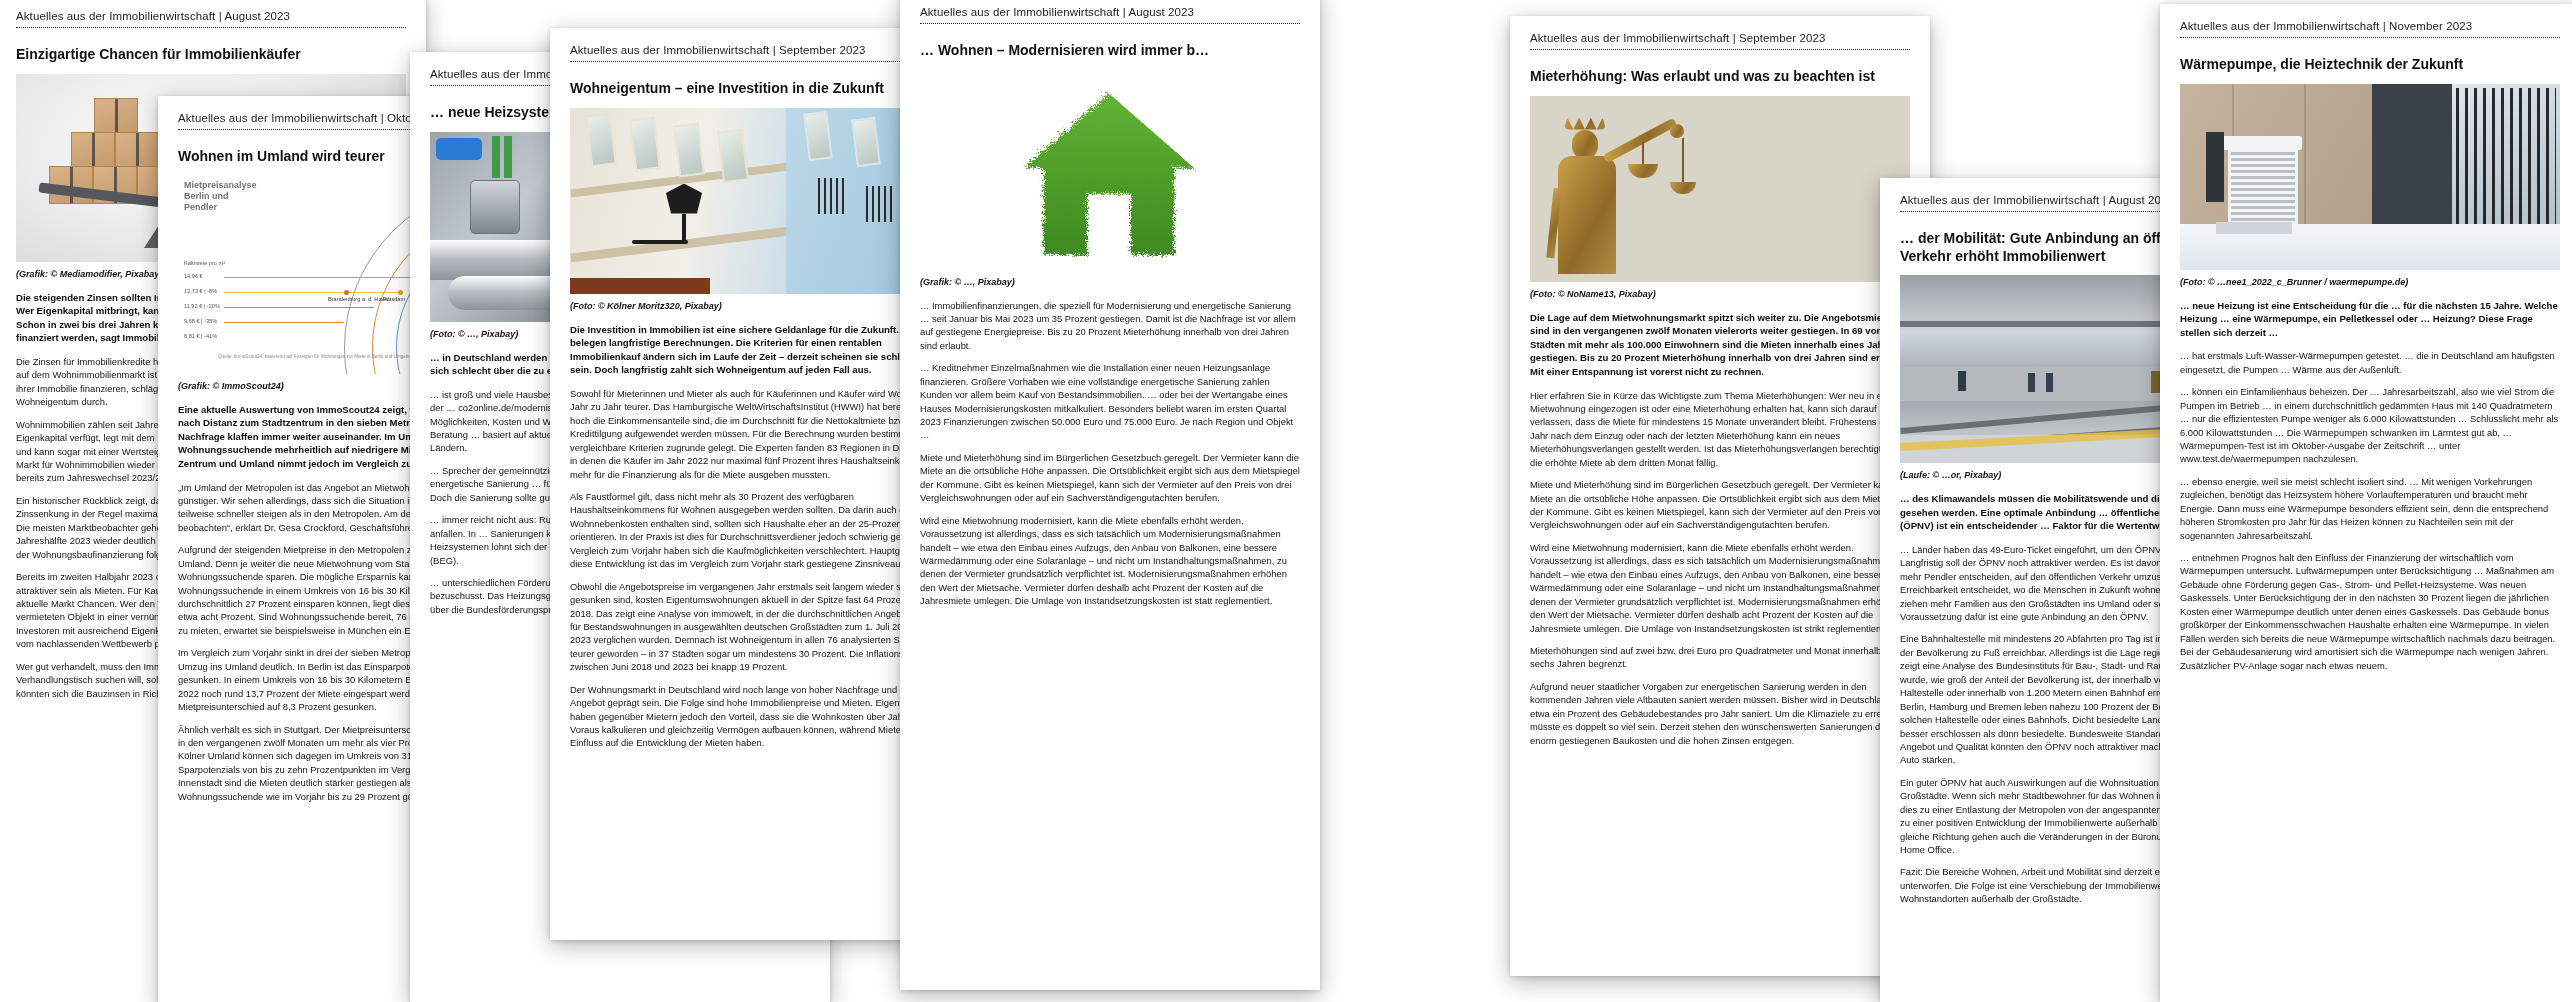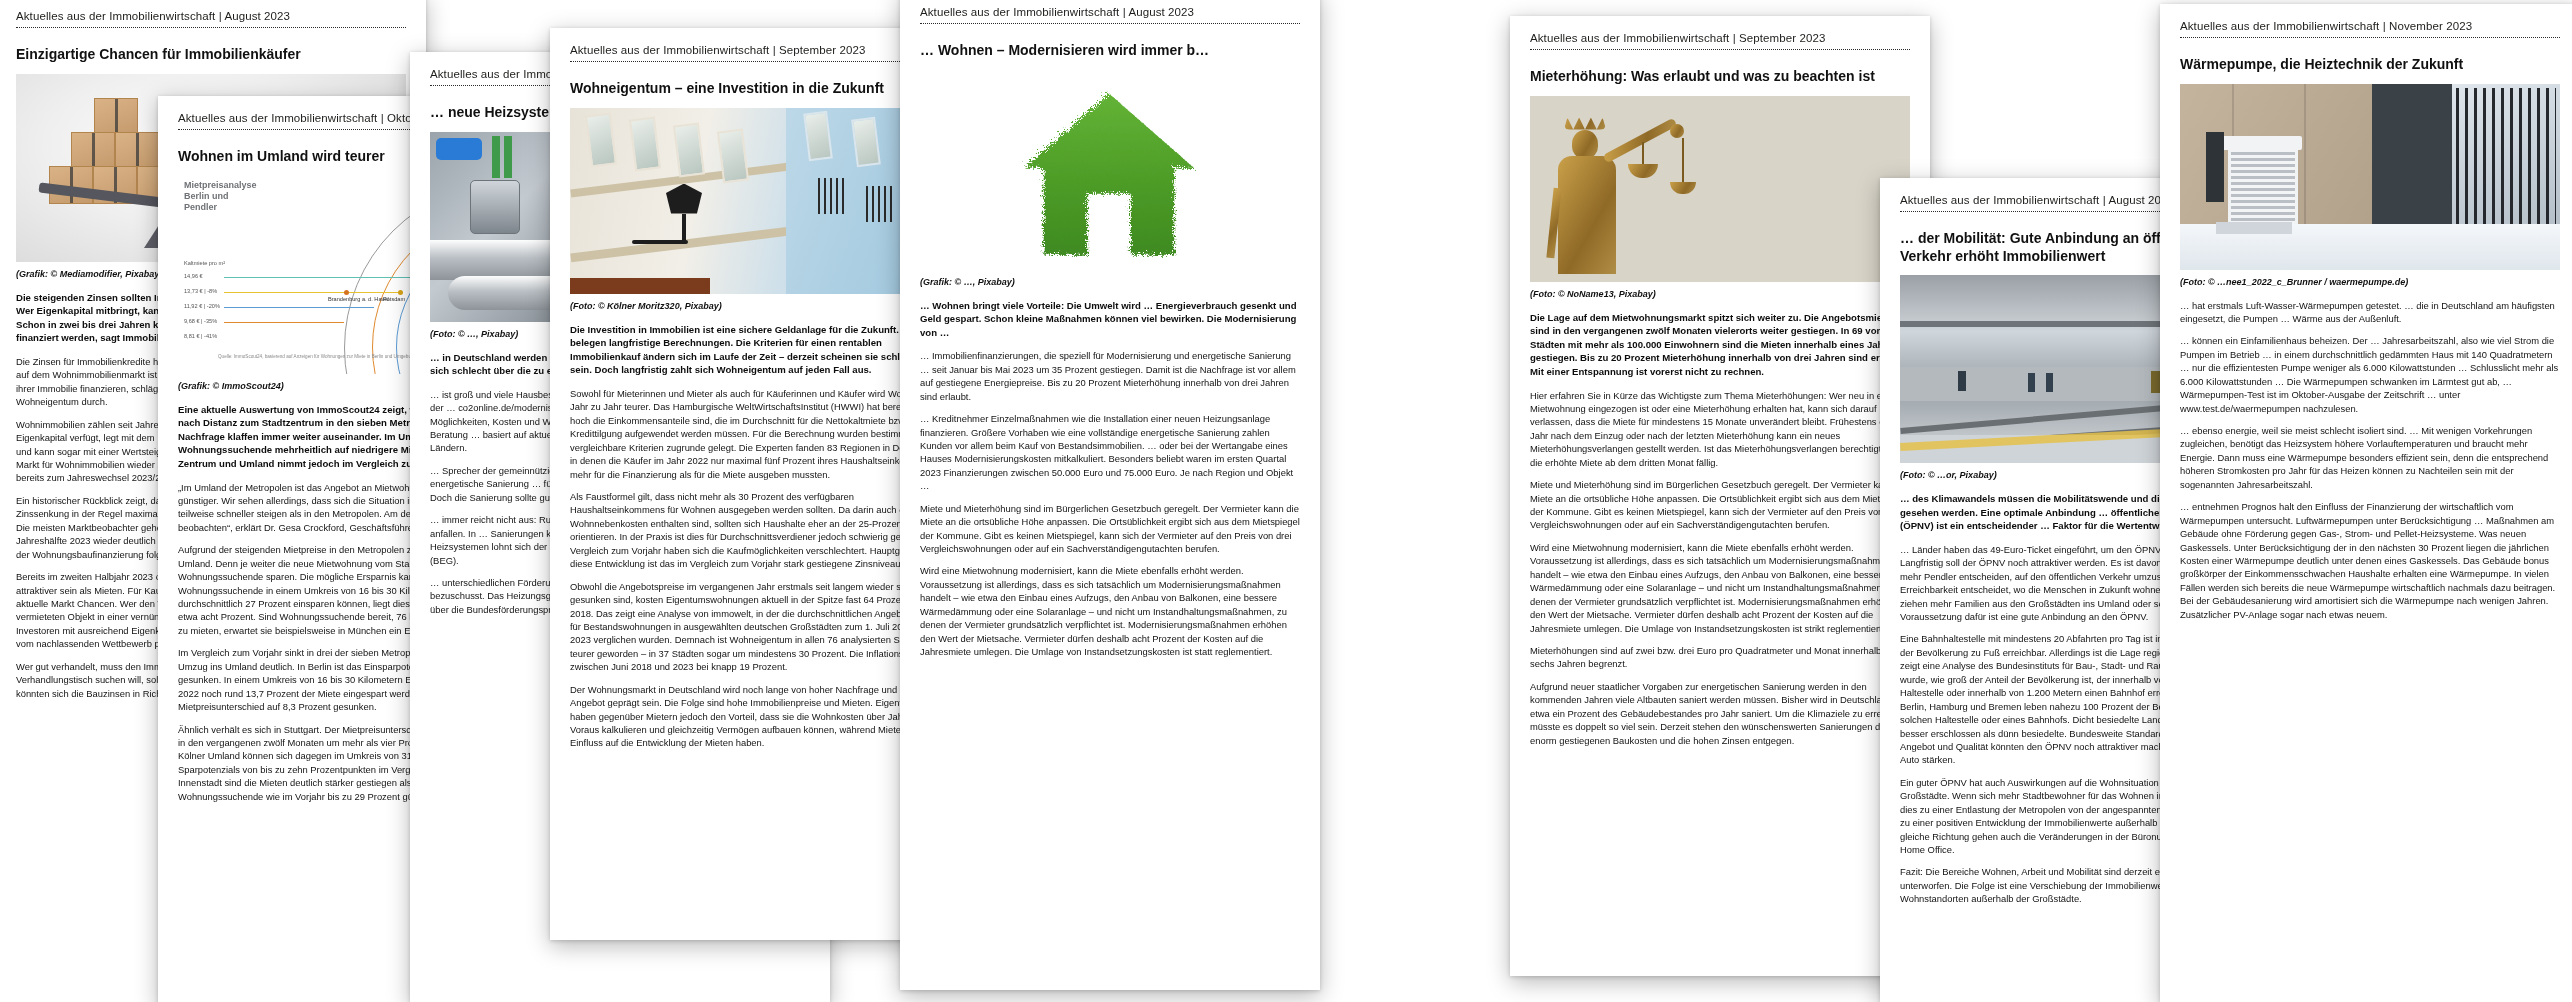--- a/index.html
+++ b/index.html
@@ -243,21 +243,20 @@
                 <feTurbulence baseFrequency="0.55" numOctaves="3" result="t"></feTurbulence>
               <feDisplacementMap in="SourceGraphic" in2="t" scale="9"></feDisplacementMap>
               </filter>
           </defs>
           <g filter="url(#fuzz)">
             <path d="M100 18 L178 86 L160 86 L160 166 L120 166 L120 110 L80 110 L80 166 L40 166 L40 86 L22 86 Z" fill="url(#gg)"></path>
           </g>
         </svg>
       </div>
       <div class="caption">(Grafik: © …, Pixabay)</div>
-      <div class="lead">… Wohnen bringt viele Vorteile: Die Umwelt wird … Energieverbrauch gesenkt und Geld gespart. Schon kleine Maßnahmen können viel bewirken. Die Modernisierung von …</div>
       <div class="body">
         <p>… Immobilienfinanzierungen, die speziell für Modernisierung und energetische Sanierung … seit Januar bis Mai 2023 um 35 Prozent gestiegen. Damit ist die Nachfrage ist vor allem auf gestiegene Energiepreise. Bis zu 20 Prozent Mieterhöhung innerhalb von drei Jahren sind erlaubt.</p>
         <p>… Kreditnehmer Einzelmaßnahmen wie die Installation einer neuen Heizungsanlage finanzieren. Größere Vorhaben wie eine vollständige energetische Sanierung zahlen Kunden vor allem beim Kauf von Bestandsimmobilien. … oder bei der Wertangabe eines Hauses Modernisierungskosten mitkalkuliert. Besonders beliebt waren im ersten Quartal 2023 Finanzierungen zwischen 50.000 Euro und 75.000 Euro. Je nach Region und Objekt …</p>
         <p>Miete und Mieterhöhung sind im Bürgerlichen Gesetzbuch geregelt. Der Vermieter kann die Miete an die ortsübliche Höhe anpassen. Die Ortsüblichkeit ergibt sich aus dem Mietspiegel der Kommune. Gibt es keinen Mietspiegel, kann sich der Vermieter auf den Preis von drei Vergleichswohnungen oder auf ein Sachverständigengutachten berufen.</p>
         <p>Wird eine Mietwohnung modernisiert, kann die Miete ebenfalls erhöht werden. Voraussetzung ist allerdings, dass es sich tatsächlich um Modernisierungsmaßnahmen handelt – wie etwa den Einbau eines Aufzugs, den Anbau von Balkonen, eine bessere Wärmedämmung oder eine Solaranlage – und nicht um Instandhaltungsmaßnahmen, zu denen der Vermieter grundsätzlich verpflichtet ist. Modernisierungsmaßnahmen erhöhen den Wert der Mietsache. Vermieter dürfen deshalb acht Prozent der Kosten auf die Jahresmiete umlegen. Die Umlage von Instandsetzungskosten ist statt reglementiert.</p>
       </div>
     </div>
   </div>
 
   <div class="page" style="left:1510px;top:16px;width:420px;height:960px;z-index:6;">
@@ -306,21 +305,21 @@
         <div class="rail" style="left:0;top:140px;width:300px;height:6px;transform:rotate(-5deg);"></div>
         <div class="rail" style="left:0;top:160px;width:300px;height:6px;transform:rotate(-4deg);"></div>
         <div class="snow" style="left:0;bottom:0;width:100%;height:28px;background:#cfd4d8;"></div>
         <div style="position:absolute;left:0;bottom:22px;width:100%;height:8px;background:#e4c14a;opacity:.85;transform:rotate(-3deg);"></div>
         <div style="position:absolute;left:58px;top:96px;width:8px;height:20px;background:#2f3a47;"></div>
         <div style="position:absolute;left:128px;top:98px;width:7px;height:19px;background:#33404d;"></div>
         <div style="position:absolute;left:146px;top:98px;width:7px;height:19px;background:#33404d;"></div>
         <div style="position:absolute;right:120px;top:96px;width:9px;height:22px;background:#7a6a2e;"></div>
         <div style="position:absolute;right:106px;top:112px;width:14px;height:10px;background:#b4325c;border-radius:2px;"></div>
       </div>
-      <div class="caption">(Foto: © …or, Pixabay)</div>
+      <div class="caption">(Laufe: © …or, Pixabay)</div>
       <div class="lead">… des Klimawandels müssen die Mobilitätswende und die … im Zusammenhang gesehen werden. Eine optimale Anbindung … öffentlichen Personennahverkehr (ÖPNV) ist ein entscheidender … Faktor für die Wertentwicklung von Immobilien.</div>
       <div class="body">
         <p>… Länder haben das 49-Euro-Ticket eingeführt, um den ÖPNV attraktiver zu machen. Langfristig soll der ÖPNV noch attraktiver werden. Es ist davon auszugehen, dass sich mehr Pendler entscheiden, auf den öffentlichen Verkehr umzusteigen. Eine gute Erreichbarkeit entscheidet, wo die Menschen in Zukunft wohnen wollen. Schon heute ziehen mehr Familien aus den Großstädten ins Umland oder sogar in ländliche Regionen. Voraussetzung dafür ist eine gute Anbindung an den ÖPNV.</p>
         <p>Eine Bahnhaltestelle mit mindestens 20 Abfahrten pro Tag ist in Deutschland für 90 Prozent der Bevölkerung zu Fuß erreichbar. Allerdings ist die Lage regional unterschiedlich. Das zeigt eine Analyse des Bundesinstituts für Bau-, Stadt- und Raumforschung. Untersucht wurde, wie groß der Anteil der Bevölkerung ist, der innerhalb von 600 Metern eine Haltestelle oder innerhalb von 1.200 Metern einen Bahnhof erreicht. In den Stadtstaaten Berlin, Hamburg und Bremen leben nahezu 100 Prozent der Bevölkerung in der Nähe einer solchen Haltestelle oder eines Bahnhofs. Dicht besiedelte Landkreise sind in der Regel besser erschlossen als dünn besiedelte. Bundesweite Standards und Qualitätskriterien für Angebot und Qualität könnten den ÖPNV noch attraktiver machen und als Alternative zum Auto stärken.</p>
         <p>Ein guter ÖPNV hat auch Auswirkungen auf die Wohnsituation in Orten nahe der Großstädte. Wenn sich mehr Stadtbewohner für das Wohnen im Umland entscheiden, führt dies zu einer Entlastung der Metropolen von der angespannten Wohnungsmarktlage und zu einer positiven Entwicklung der Immobilienwerte außerhalb der Großstädte. In die gleiche Richtung gehen auch die Veränderungen in der Büronutzung, zum Beispiel durch Home Office.</p>
         <p>Fazit: Die Bereiche Wohnen, Arbeit und Mobilität sind derzeit einem starken Wandel unterworfen. Die Folge ist eine Verschiebung der Immobilienwerte zugunsten von Wohnstandorten außerhalb der Großstädte.</p>
       </div>
     </div>
   </div>
 
@@ -337,20 +336,21 @@
         <div style="position:absolute;left:192px;top:0;width:80px;bottom:0;background:#3a4147;"></div>
         <div style="position:absolute;left:272px;top:0;right:0;bottom:0;background:linear-gradient(160deg,#dfe6ec,#aab6c0);"></div>
         <div style="position:absolute;left:276px;top:4px;right:4px;height:150px;background:repeating-linear-gradient(90deg,#25292e 0 3px,transparent 3px 9px);"></div>
         <div class="louvre" style="left:48px;top:62px;width:64px;height:82px;"></div>
         <div style="position:absolute;left:34px;top:52px;width:88px;height:14px;background:#f1f3f5;border-radius:2px;"></div>
         <div style="position:absolute;left:26px;top:48px;width:18px;height:70px;background:#2e3338;"></div>
         <div class="snow" style="left:0;bottom:0;width:100%;height:46px;"></div>
         <div style="position:absolute;left:36px;bottom:36px;width:76px;height:12px;background:#cfd5da;"></div>
       </div>
       <div class="caption">(Foto: © …nee1_2022_c_Brunner / waermepumpe.de)</div>
+      <div class="lead">… neue Heizung ist eine Entscheidung für die … für die nächsten 15 Jahre. Welche Heizung … eine Wärmepumpe, ein Pelletkessel oder … Heizung? Diese Frage stellen sich derzeit …</div>
       <div class="body">
         <p>… hat erstmals Luft-Wasser-Wärmepumpen getestet. … die in Deutschland am häufigsten eingesetzt, die Pumpen … Wärme aus der Außenluft.</p>
         <p>… können ein Einfamilienhaus beheizen. Der … Jahresarbeitszahl, also wie viel Strom die Pumpen im Betrieb … in einem durchschnittlich gedämmten Haus mit 140 Quadratmetern … nur die effizientesten Pumpe weniger als 6.000 Kilowattstunden … Schlusslicht mehr als 6.000 Kilowattstunden … Die Wärmepumpen schwanken im Lärmtest gut ab, … Wärmepumpen-Test ist im Oktober-Ausgabe der Zeitschrift … unter www.test.de/waermepumpen nachzulesen.</p>
         <p>… ebenso energie, weil sie meist schlecht isoliert sind. … Mit wenigen Vorkehrungen zugleichen, benötigt das Heizsystem höhere Vorlauftemperaturen und braucht mehr Energie. Dann muss eine Wärmepumpe besonders effizient sein, denn die entsprechend höheren Stromkosten pro Jahr für das Heizen können zu Nachteilen sein mit der sogenannten Jahresarbeitszahl.</p>
         <p>… entnehmen Prognos halt den Einfluss der Finanzierung der wirtschaftlich vom Wärmepumpen untersucht. Luftwärmepumpen unter Berücksichtigung … Maßnahmen am Gebäude ohne Förderung gegen Gas-, Strom- und Pellet-Heizsysteme. Was neuen Gaskessels. Unter Berücksichtigung der in den nächsten 30 Prozent liegen die jährlichen Kosten einer Wärmepumpe deutlich unter denen eines Gaskessels. Das Gebäude bonus großkörper der Einkommensschwachen Haushalte erhalten eine Wärmepumpe. In vielen Fällen werden sich bereits die neue Wärmepumpe wirtschaftlich nachmals dazu beitragen. Bei der Gebäudesanierung wird amortisiert sich die Wärmepumpe nach wenigen Jahren. Zusätzlicher PV-Anlage sogar nach etwas neuem.</p>
       </div>
     </div>
   </div>
 
 </div>

